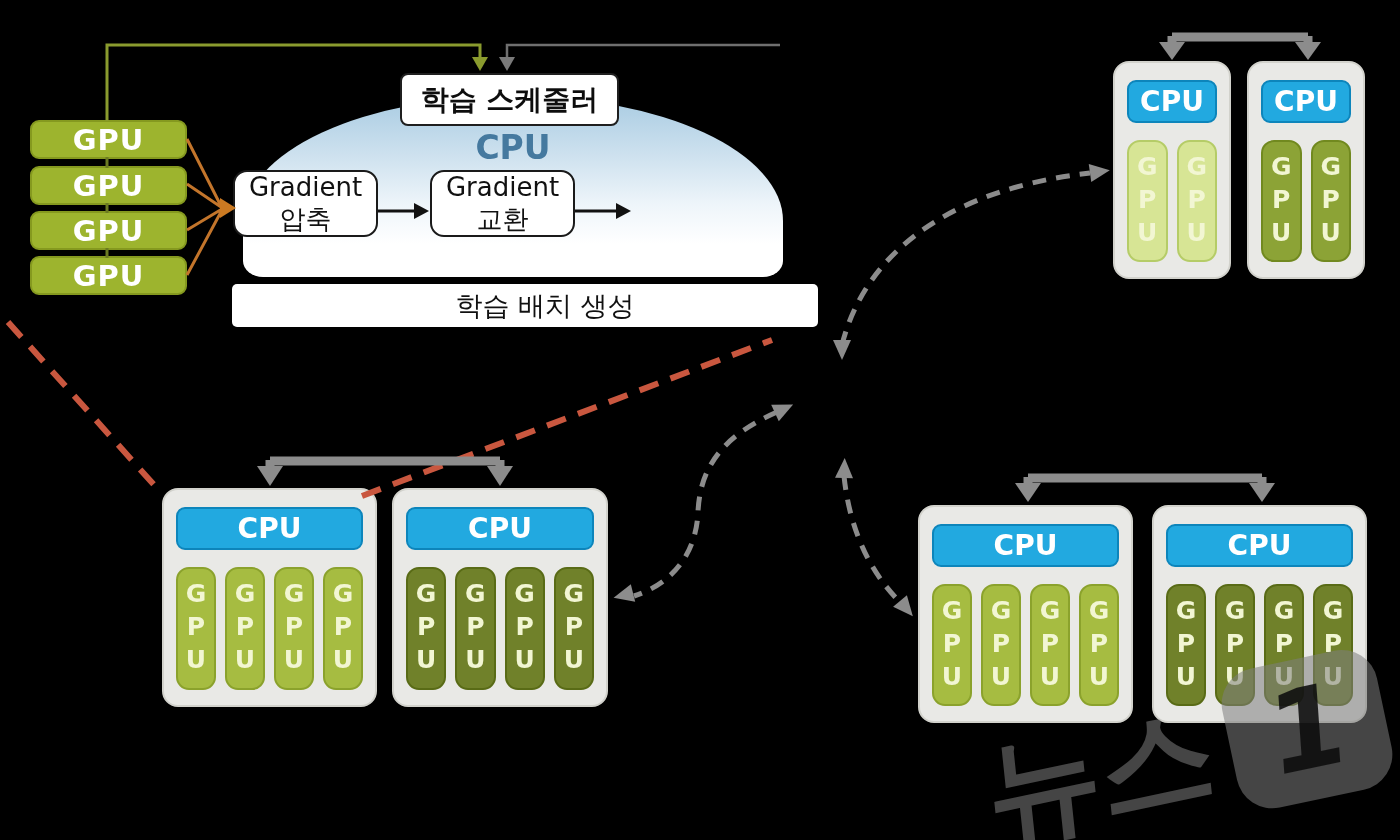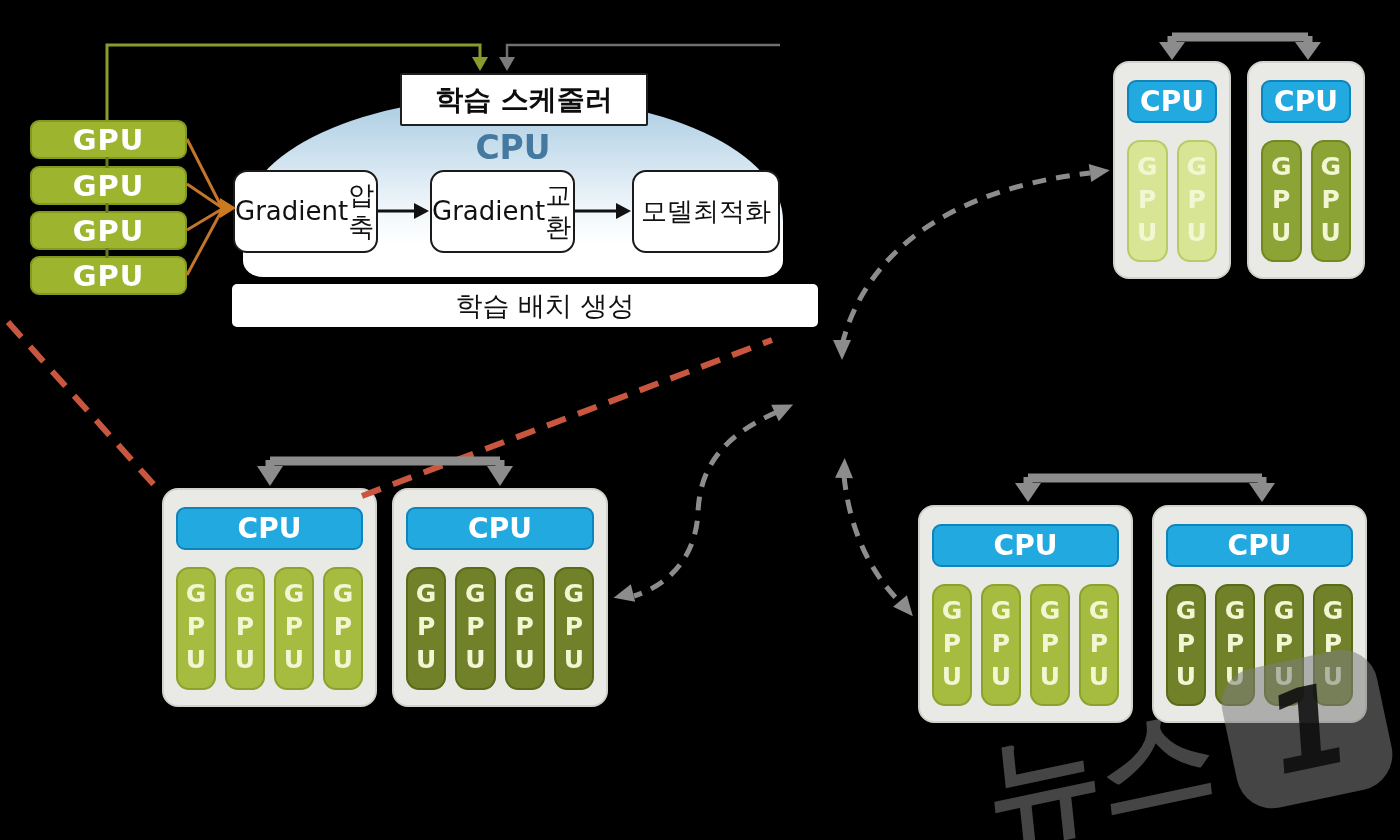--- a/index.html
+++ b/index.html
@@ -17,29 +17,29 @@
   .dome{
     position:absolute;left:243px;top:96px;width:540px;height:181px;
     background:linear-gradient(180deg,#a8cbe2 0%,#cfe2ef 34%,#eef5fa 60%,#ffffff 82%);
     border-radius:270px 270px 20px 20px / 125px 125px 16px 16px;
   }
   .dome-cpu-label{
     position:absolute;left:243px;top:128px;width:540px;text-align:center;
     color:#45799f;font-size:33px;font-weight:bold;
   }
   .sched-box{
-    position:absolute;left:400px;top:73px;width:248px;height:53px;
-    background:#fff;border:2px solid #1f1f1f;border-radius:2px;box-sizing:border-box;
+    position:absolute;left:400px;top:73px;width:219px;height:53px;
+    background:#fff;border:2px solid #1f1f1f;border-radius:8px;box-sizing:border-box;
     display:flex;align-items:center;justify-content:center;
     color:#0d0d0d;font-size:28px;font-weight:bold;
   }
   .step-box{
-    position:absolute;top:170px;height:83px;background:#fff;
+    position:absolute;top:170px;height:67px;background:#fff;
     border:2.5px solid #1a1a1a;border-radius:14px;box-sizing:border-box;
-    display:flex;flex-direction:row;align-items:center;justify-content:center;
+    display:flex;flex-direction:column;align-items:center;justify-content:center;
     color:#111;font-size:26px;line-height:1.22;
   }
   .batch-bar{
     position:absolute;left:232px;top:284px;width:546px;height:43px;
     background:#fff;border-radius:5px;display:flex;align-items:center;justify-content:center;
     color:#111;font-size:27px;padding-left:40px;
   }
   
   .node{
     position:absolute;background:#e9e9e6;border:2px solid #d2d2cc;border-radius:16px;
@@ -111,24 +111,20 @@
   </div>
 
   <div class="step-box" style="left:233px;width:145px">
     <span>Gradient</span>
     <span>압축</span>
   </div>
   <div class="step-box" style="left:430px;width:145px">
     <span>Gradient</span>
     <span>교환</span>
   </div>
-  <div class="step-box" style="left:632px;width:148px">
-    <span>모델</span>
-    <span>최적화</span>
-  </div>
 
   <div class="batch-bar">
     <span>학습 배치 생성</span>
   </div>
 
   <div class="node" style="left:1113px;top:61px;width:118px;height:218px">
     <div class="cpu-chip">
         <span>CPU</span>
       </div>
     <div class="gpu-row">

